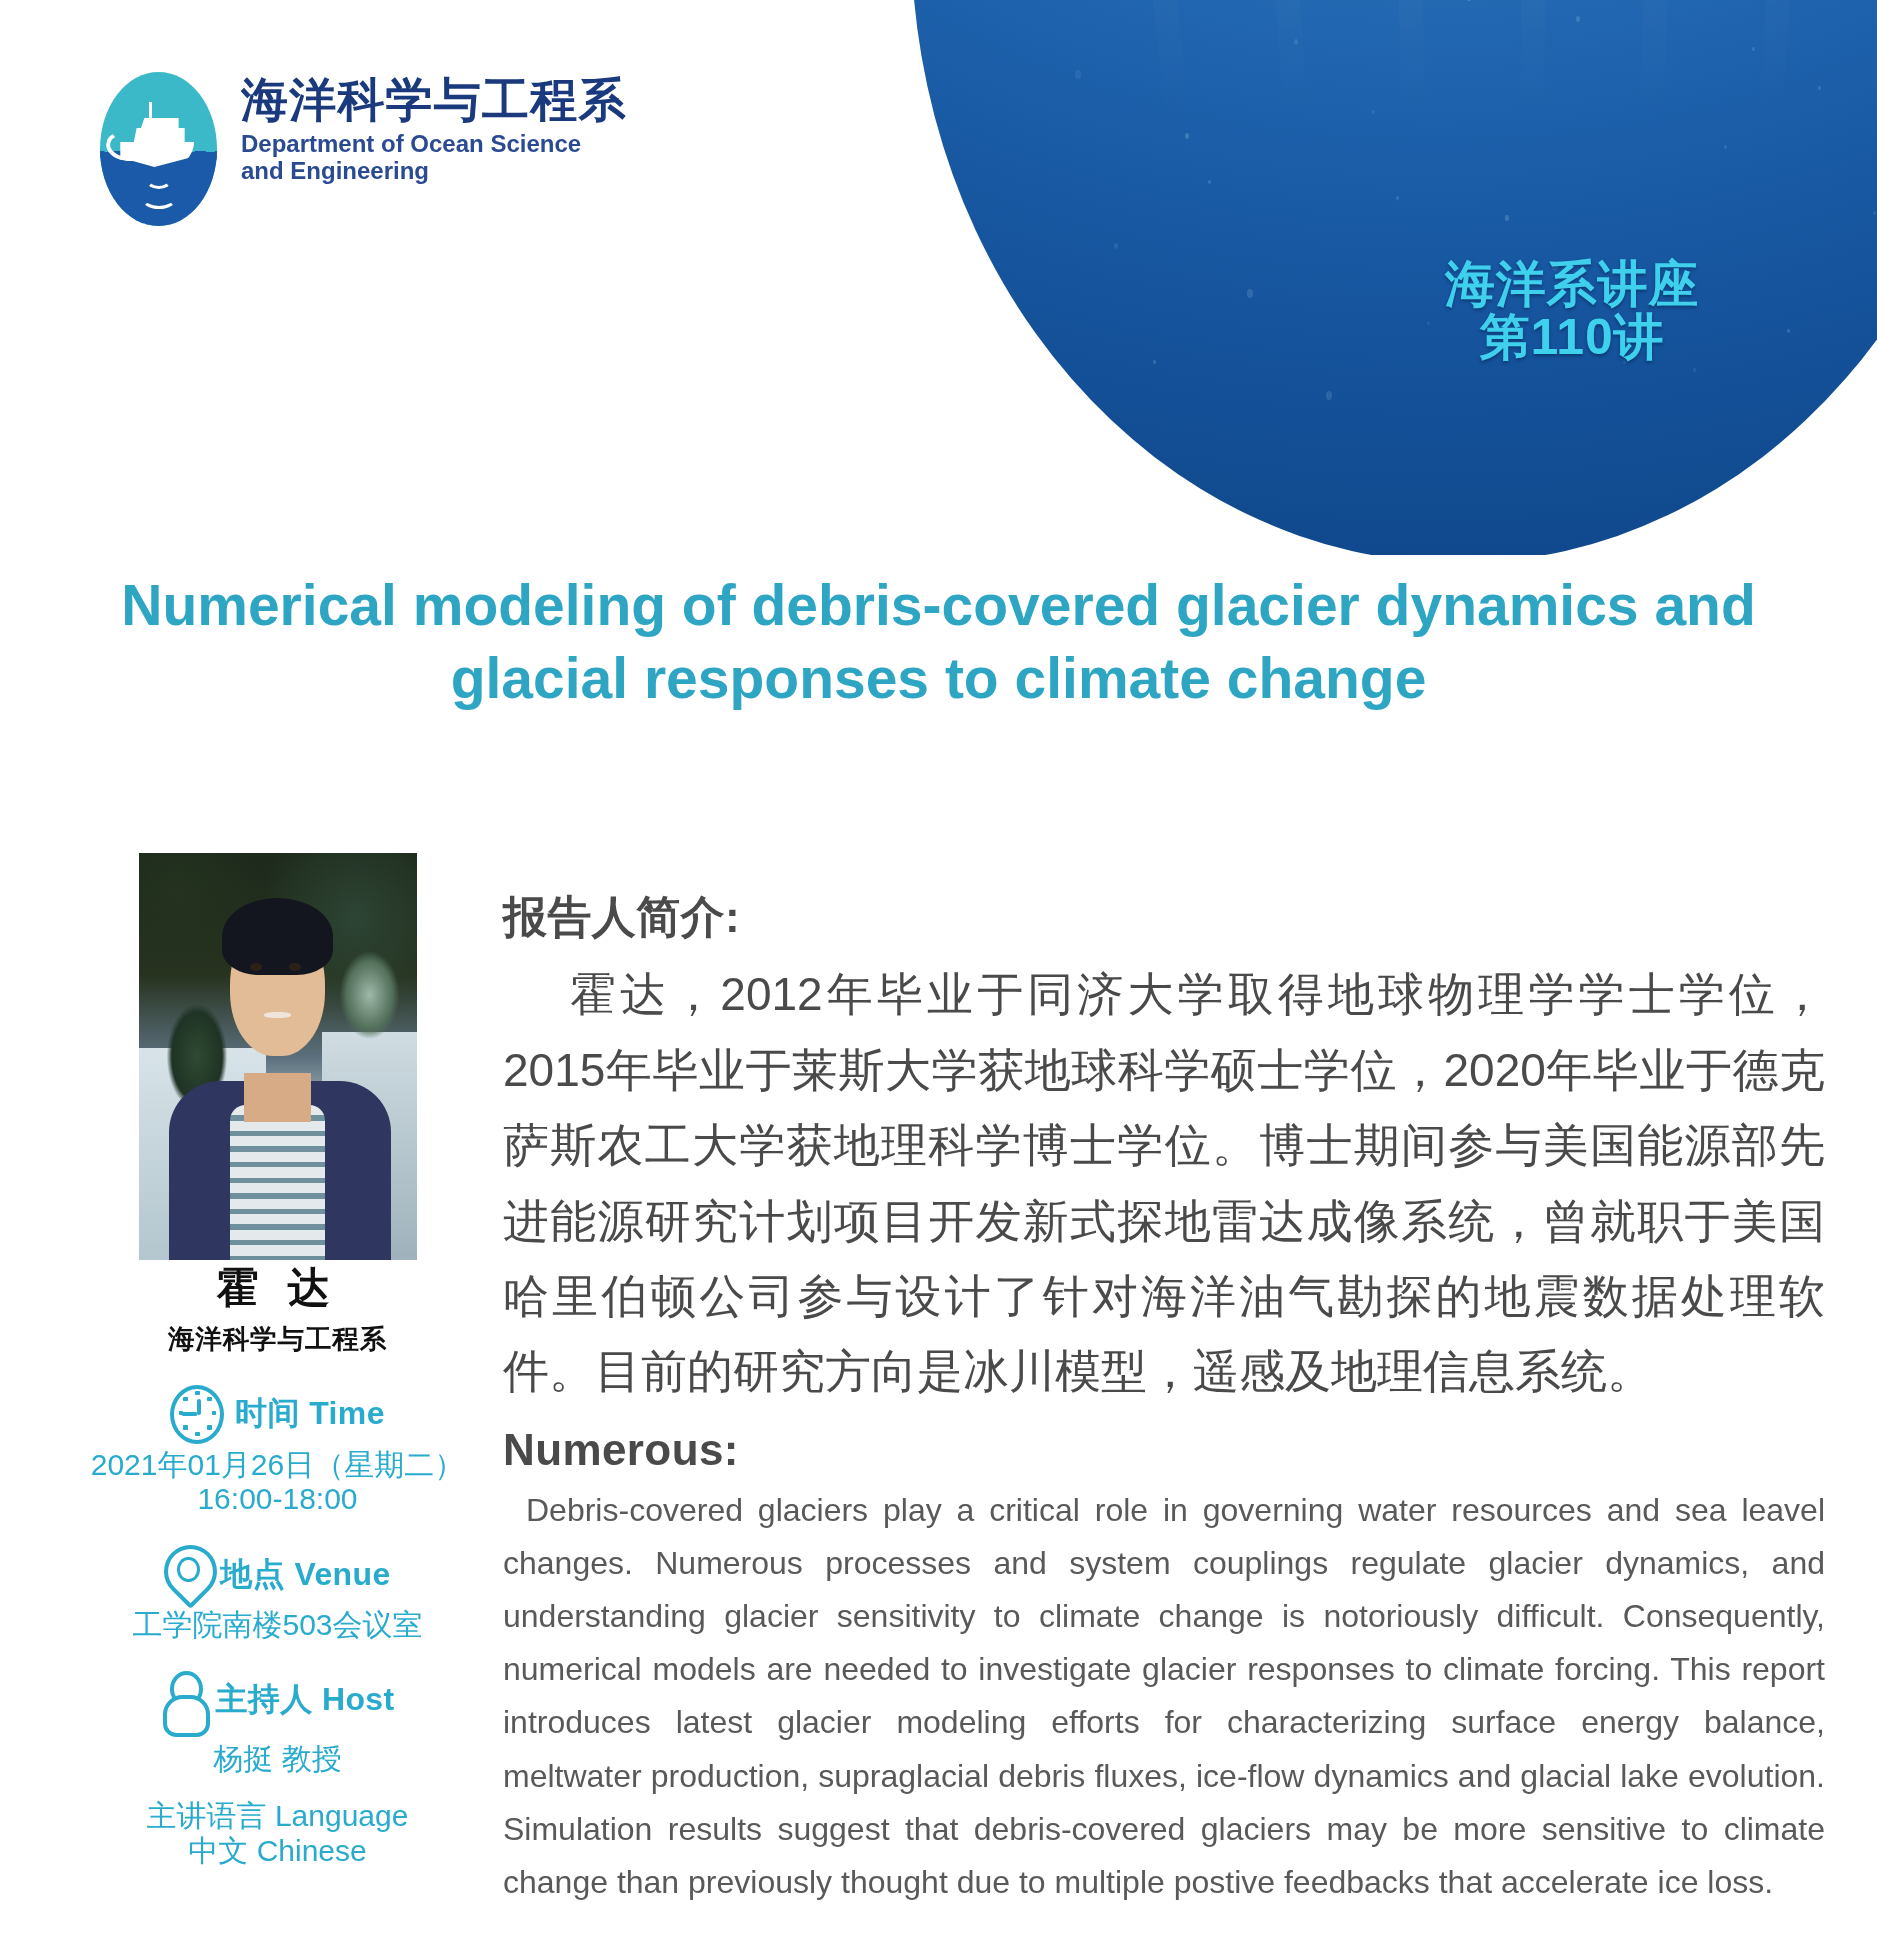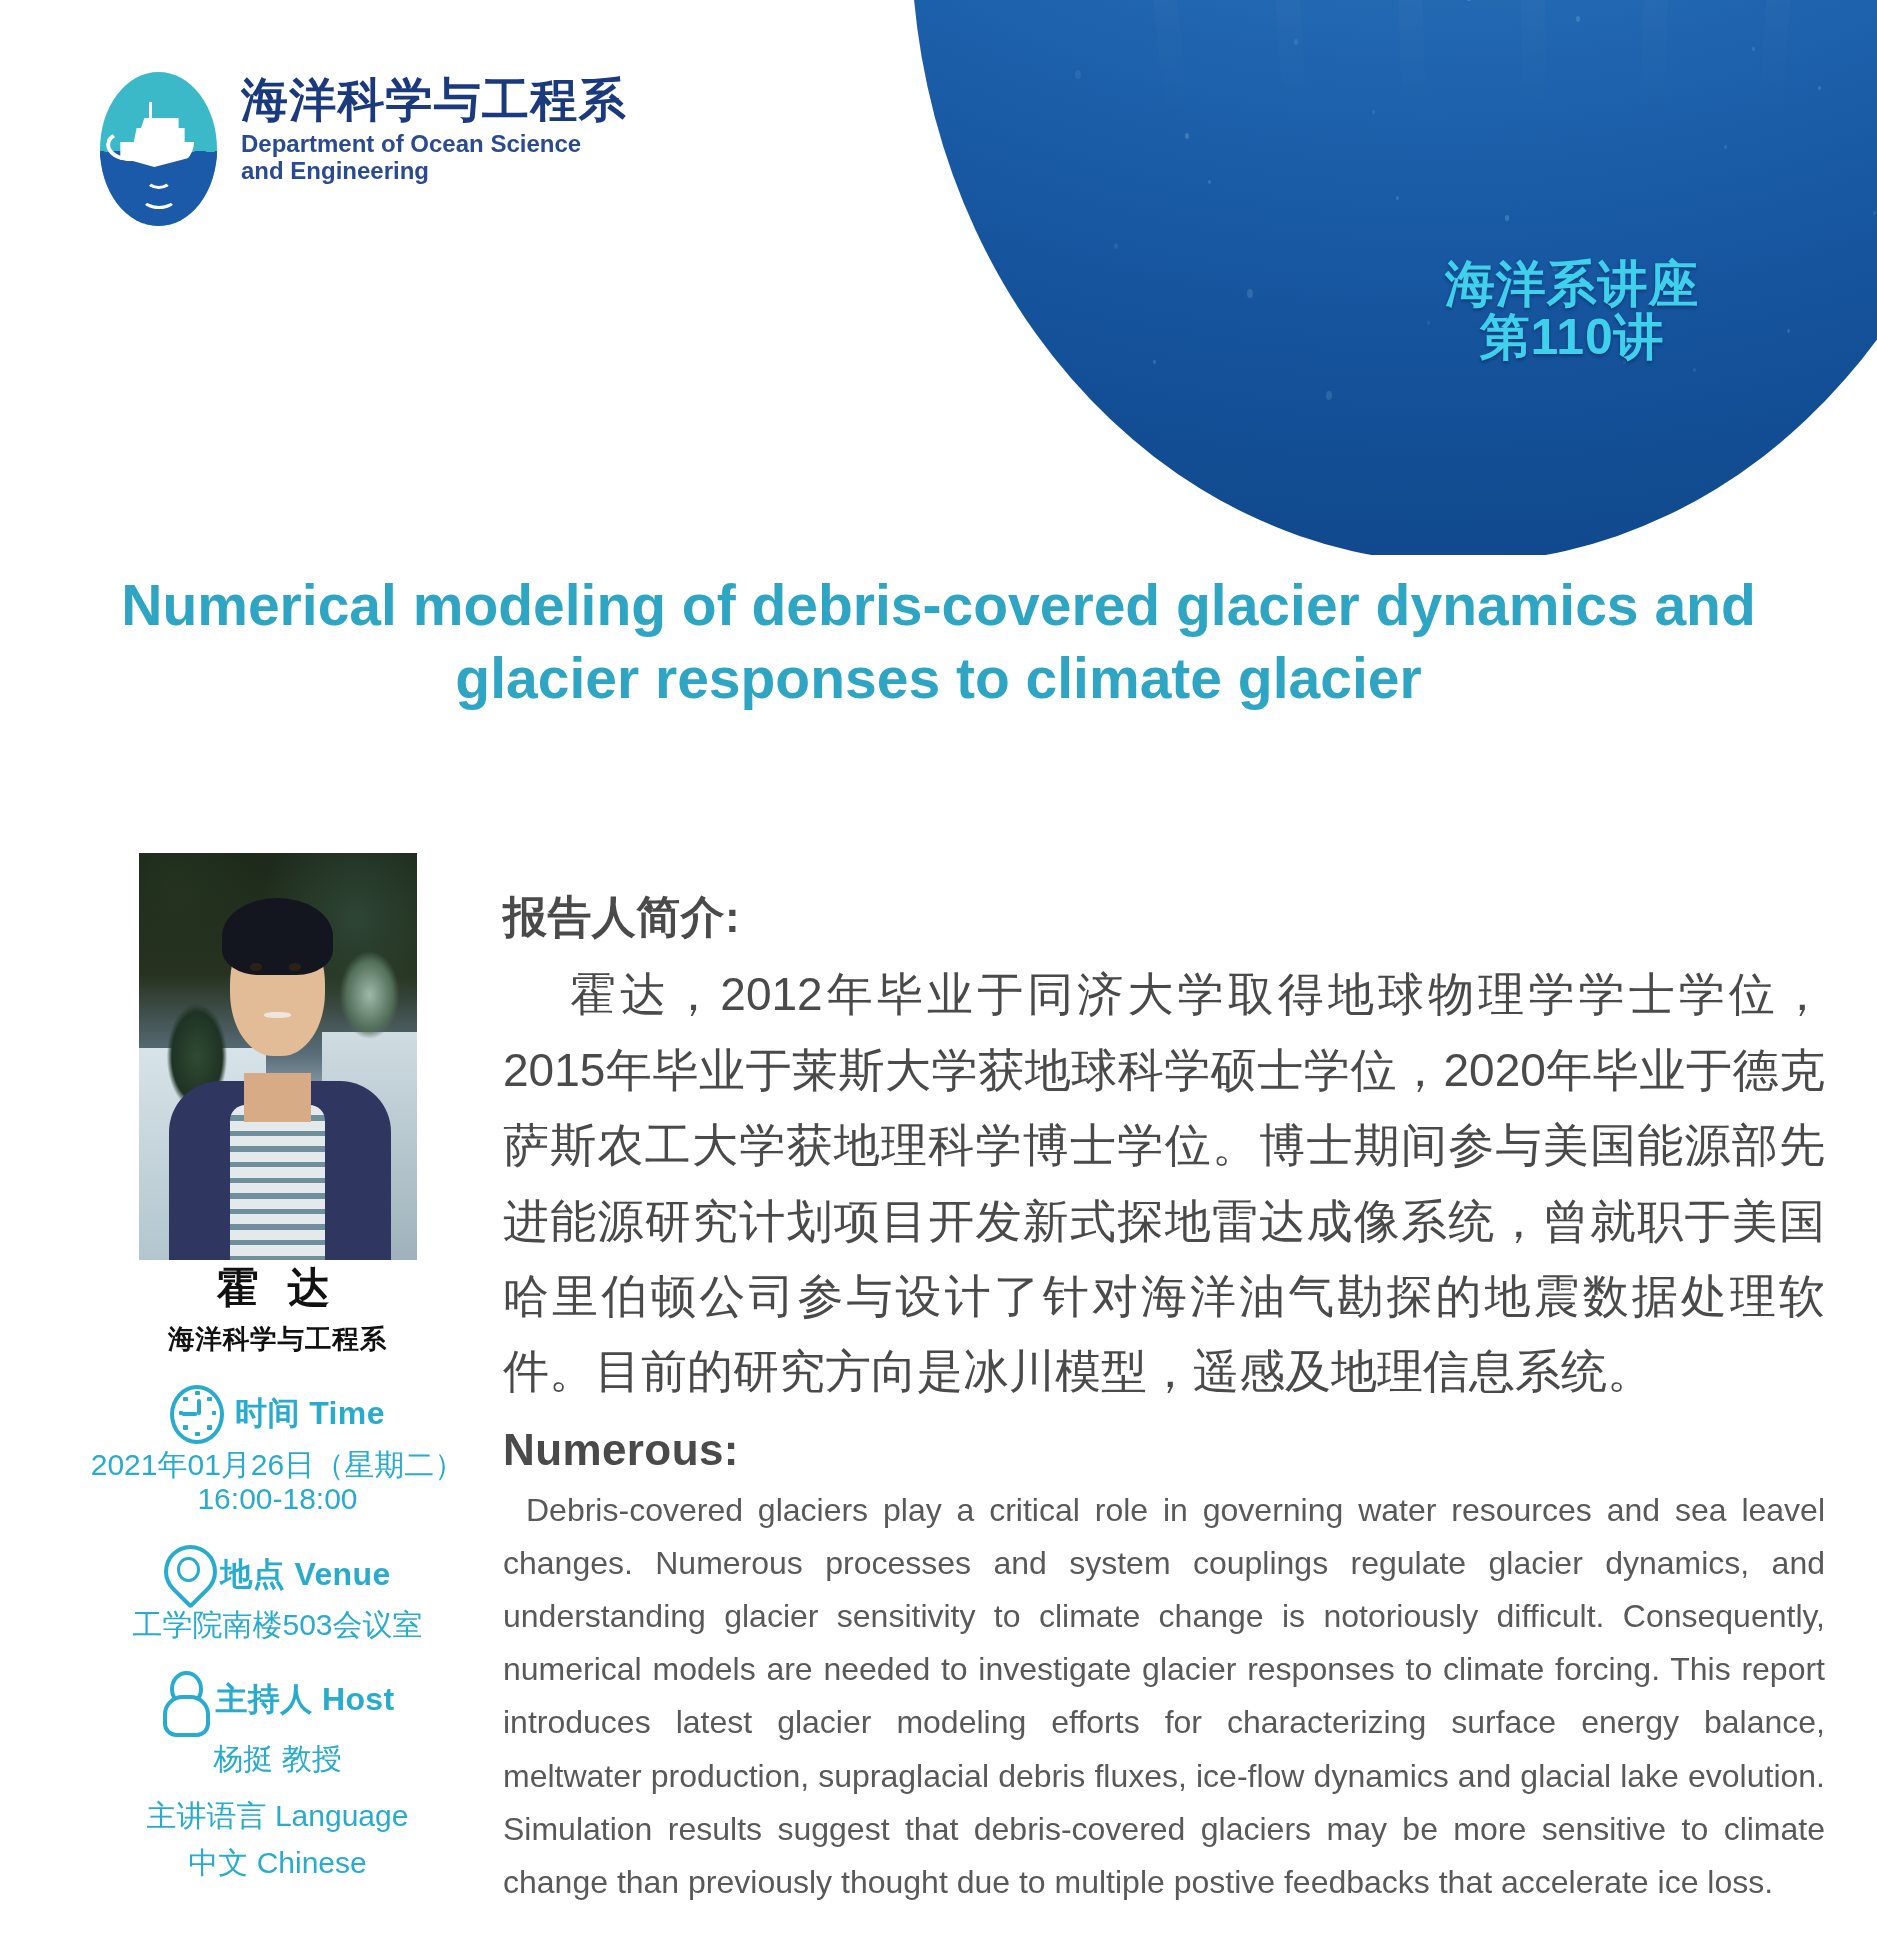--- a/index.html
+++ b/index.html
@@ -193,21 +193,21 @@
   </div>
   <div id="dept-text">
     <div id="dept-cn">海洋科学与工程系</div>
     <div id="dept-en">
       <div>Department of Ocean Science</div>
       <div>and Engineering</div>
     </div>
   </div>
 </div>
 
-<div id="talk-title">Numerical modeling of debris-covered glacier dynamics and glacier responses to climate glacier</div>
+<div id="talk-title">Numerical modeling of debris-covered glacier dynamics and glacial responses to climate change</div>
 
 <div id="left-col">
 
   <div id="speaker-photo">
     <div class="bgtrees"></div>
       <div class="snowL"></div>
       <div class="snowR"></div>
     <div class="pine"></div>
       <div class="pine2"></div>
     <div class="jacket"></div>
@@ -260,21 +260,21 @@
         <span class="hd"></span>
           <span class="bd"></span>
       </span>
       <span class="label">主持人 Host</span>
     </div>
     <div class="info-val" style="margin-top:13.3px">杨挺 教授</div>
   </div>
 
   <div class="info-block" style="margin-top:22px">
     <div class="info-val" style="font-weight:500">主讲语言 Language</div>
-    <div class="info-val" style="margin-top:12px">中文 Chinese</div>
+    <div class="info-val" style="margin-top:0">中文 Chinese</div>
   </div>
 </div>
 
 <div id="right-col">
   <div class="sec-head">报告人简介:</div>
   <div id="bio-body">霍达，2012年毕业于同济大学取得地球物理学学士学位，2015年毕业于莱斯大学获地球科学硕士学位，2020年毕业于德克萨斯农工大学获地理科学博士学位。博士期间参与美国能源部先进能源研究计划项目开发新式探地雷达成像系统，曾就职于美国哈里伯顿公司参与设计了针对海洋油气勘探的地震数据处理软件。目前的研究方向是冰川模型，遥感及地理信息系统。</div>
   <div class="sec-head" id="abstract-head">Numerous:</div>
   <div id="abstract-body">Debris-covered glaciers play a critical role in governing water resources and sea leavel changes. Numerous processes and system couplings regulate glacier dynamics, and understanding glacier sensitivity to climate change is notoriously difficult. Consequently, numerical models are needed to investigate glacier responses to climate forcing. This report introduces latest glacier modeling efforts for characterizing surface energy balance, meltwater production, supraglacial debris fluxes, ice-flow dynamics and glacial lake evolution. Simulation results suggest that debris-covered glaciers may be more sensitive to climate change than previously thought due to multiple postive feedbacks that accelerate ice loss.</div>
 </div>
 

